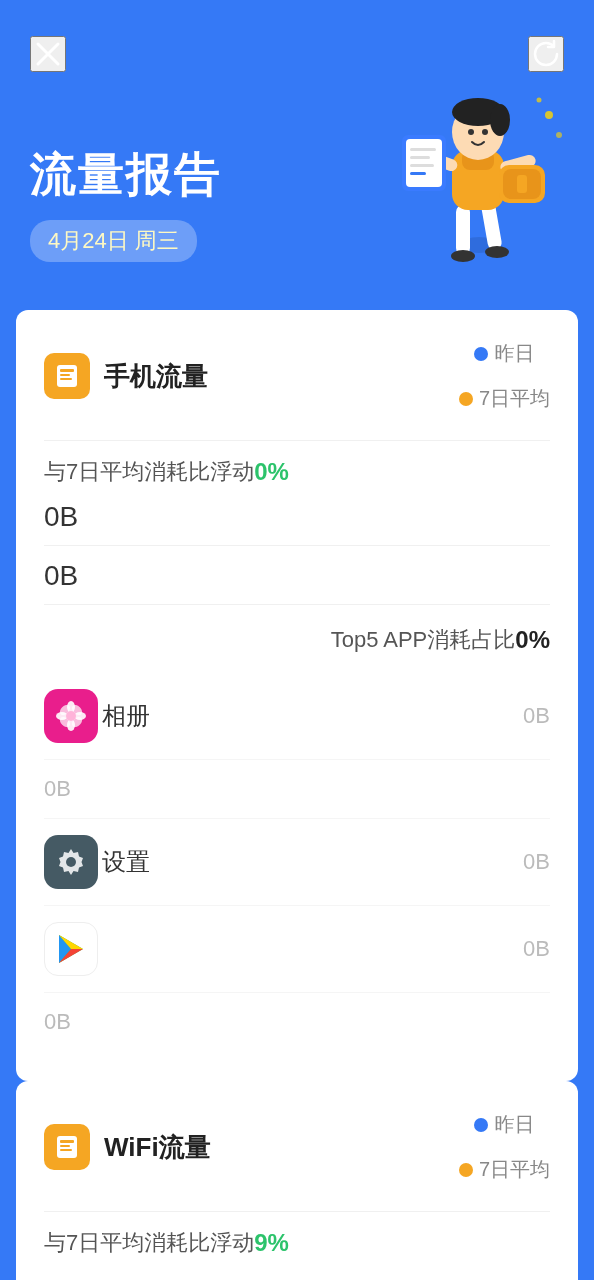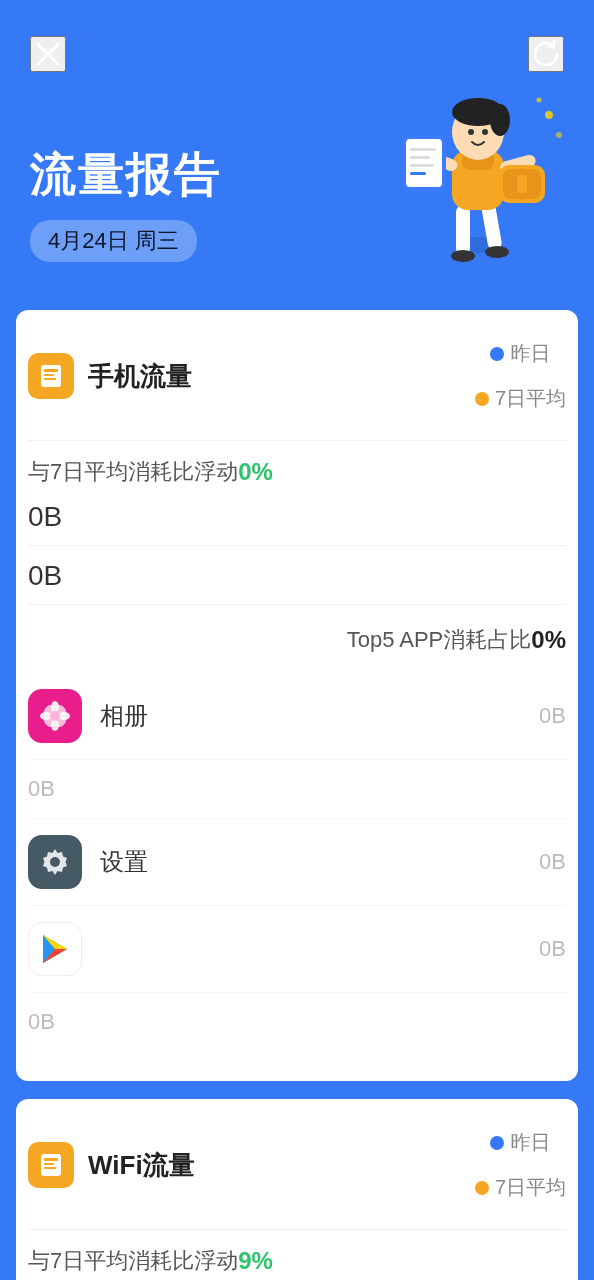--- a/index.html
+++ b/index.html
@@ -51,41 +51,40 @@
       letter-spacing: 2px;
     }
 
     .date-badge {
       display: inline-block;
       margin-top: 14px;
       background: rgba(255,255,255,0.28);
       border-radius: 20px;
       padding: 6px 18px;
       font-size: 22px;
-      color: #0f172a;
+      color: #fef9c3;
     }
 
     .illustration {
       position: absolute;
       right: 10px;
       top: 60px;
       width: 200px;
       height: 220px;
     }
 
     .content {
       padding: 0 16px 30px 16px;
       margin-top: 20px;
     }
 
     .card {
       background: #fff;
       border-radius: 12px;
-      padding: 30px 12px;
-      margin-bottom: 18px;
+      padding: 30px 28px;
     }
 
     .card-header {
       display: flex;
       align-items: center;
       justify-content: space-between;
       margin-bottom: 28px;
     }
 
     .card-header-left {
@@ -196,21 +195,21 @@
       border-bottom: 1px solid #F5F5F5;
     }
 
     .app-row:last-child {
       border-bottom: none;
     }
 
     .app-info {
       display: flex;
       align-items: center;
-      gap: 18px;
+      gap: 4px;
     }
 
     .app-icon {
       width: 54px;
       height: 54px;
       border-radius: 14px;
       display: flex;
       align-items: center;
       justify-content: center;
       overflow: hidden;

